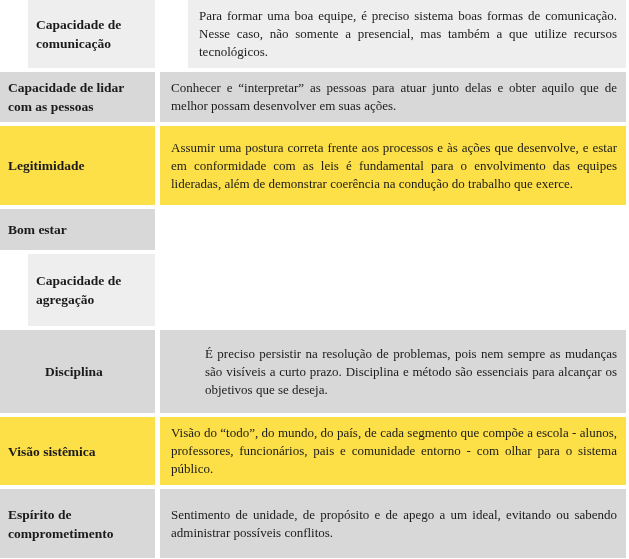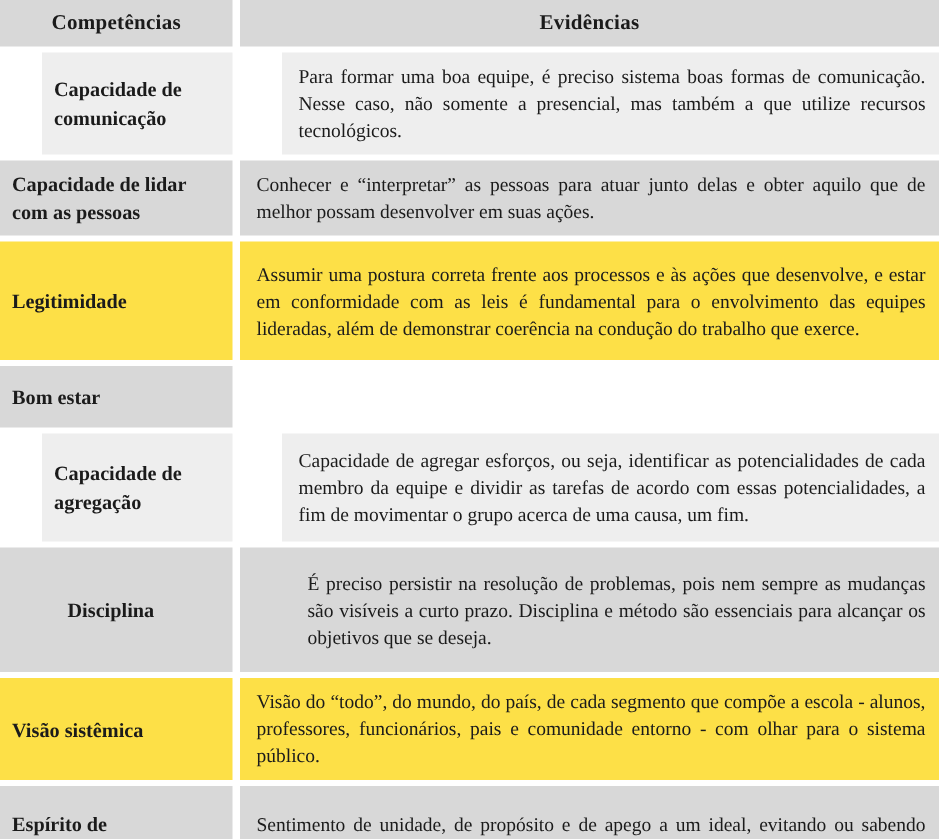--- a/index.html
+++ b/index.html
@@ -65,24 +65,20 @@
   .h72 { min-height: 72px; }
   .h83 { min-height: 83px; padding-left: 45px; }
   .h51 { min-height: 51px; }
   .h69 { min-height: 69px; }
 </style>
 </head>
 <body>
 
 <div class="table">
 
-  <div class="row header dark">
-    <div class="cell h31">Competências</div>
-    <div class="cell h31">Evidências</div>
-  </div>
 
   <div class="row lightA">
     <div class="cell comp h60">Capacidade de comunicação</div>
     <div class="cell evid h60">
       <span>Para formar uma boa equipe, é preciso sistema boas formas de comunicação. Nesse caso, não somente a presencial, mas também a que utilize recursos tecnológicos.</span>
     </div>
   </div>
 
   <div class="row dark">
     <div class="cell comp h41">Capacidade de lidar com as pessoas</div>
@@ -97,23 +93,20 @@
       <span>Assumir uma postura correta frente aos processos e às ações que desenvolve, e estar em conformidade com as leis é fundamental para o envolvimento das equipes lideradas, além de demonstrar coerência na condução do trabalho que exerce.</span>
     </div>
   </div>
 
   <div class="row dark">
     <div class="cell comp h41">Bom estar</div>
   </div>
 
   <div class="row lightA">
     <div class="cell comp h72">Capacidade de agregação</div>
-    <div class="cell evid h72">
-      <span>Capacidade de agregar esforços, ou seja, identificar as potencialidades de cada membro da equipe e dividir as tarefas de acordo com essas potencialidades, a fim de movimentar o grupo acerca de uma causa, um fim.</span>
-    </div>
   </div>
 
   <div class="row dark">
     <div class="cell comp h83">Disciplina</div>
     <div class="cell evid h83">
       <span>É preciso persistir na resolução de problemas, pois nem sempre as mudanças são visíveis a curto prazo. Disciplina e método são essenciais para alcançar os objetivos que se deseja.</span>
     </div>
   </div>
 
   <div class="row lightB">

